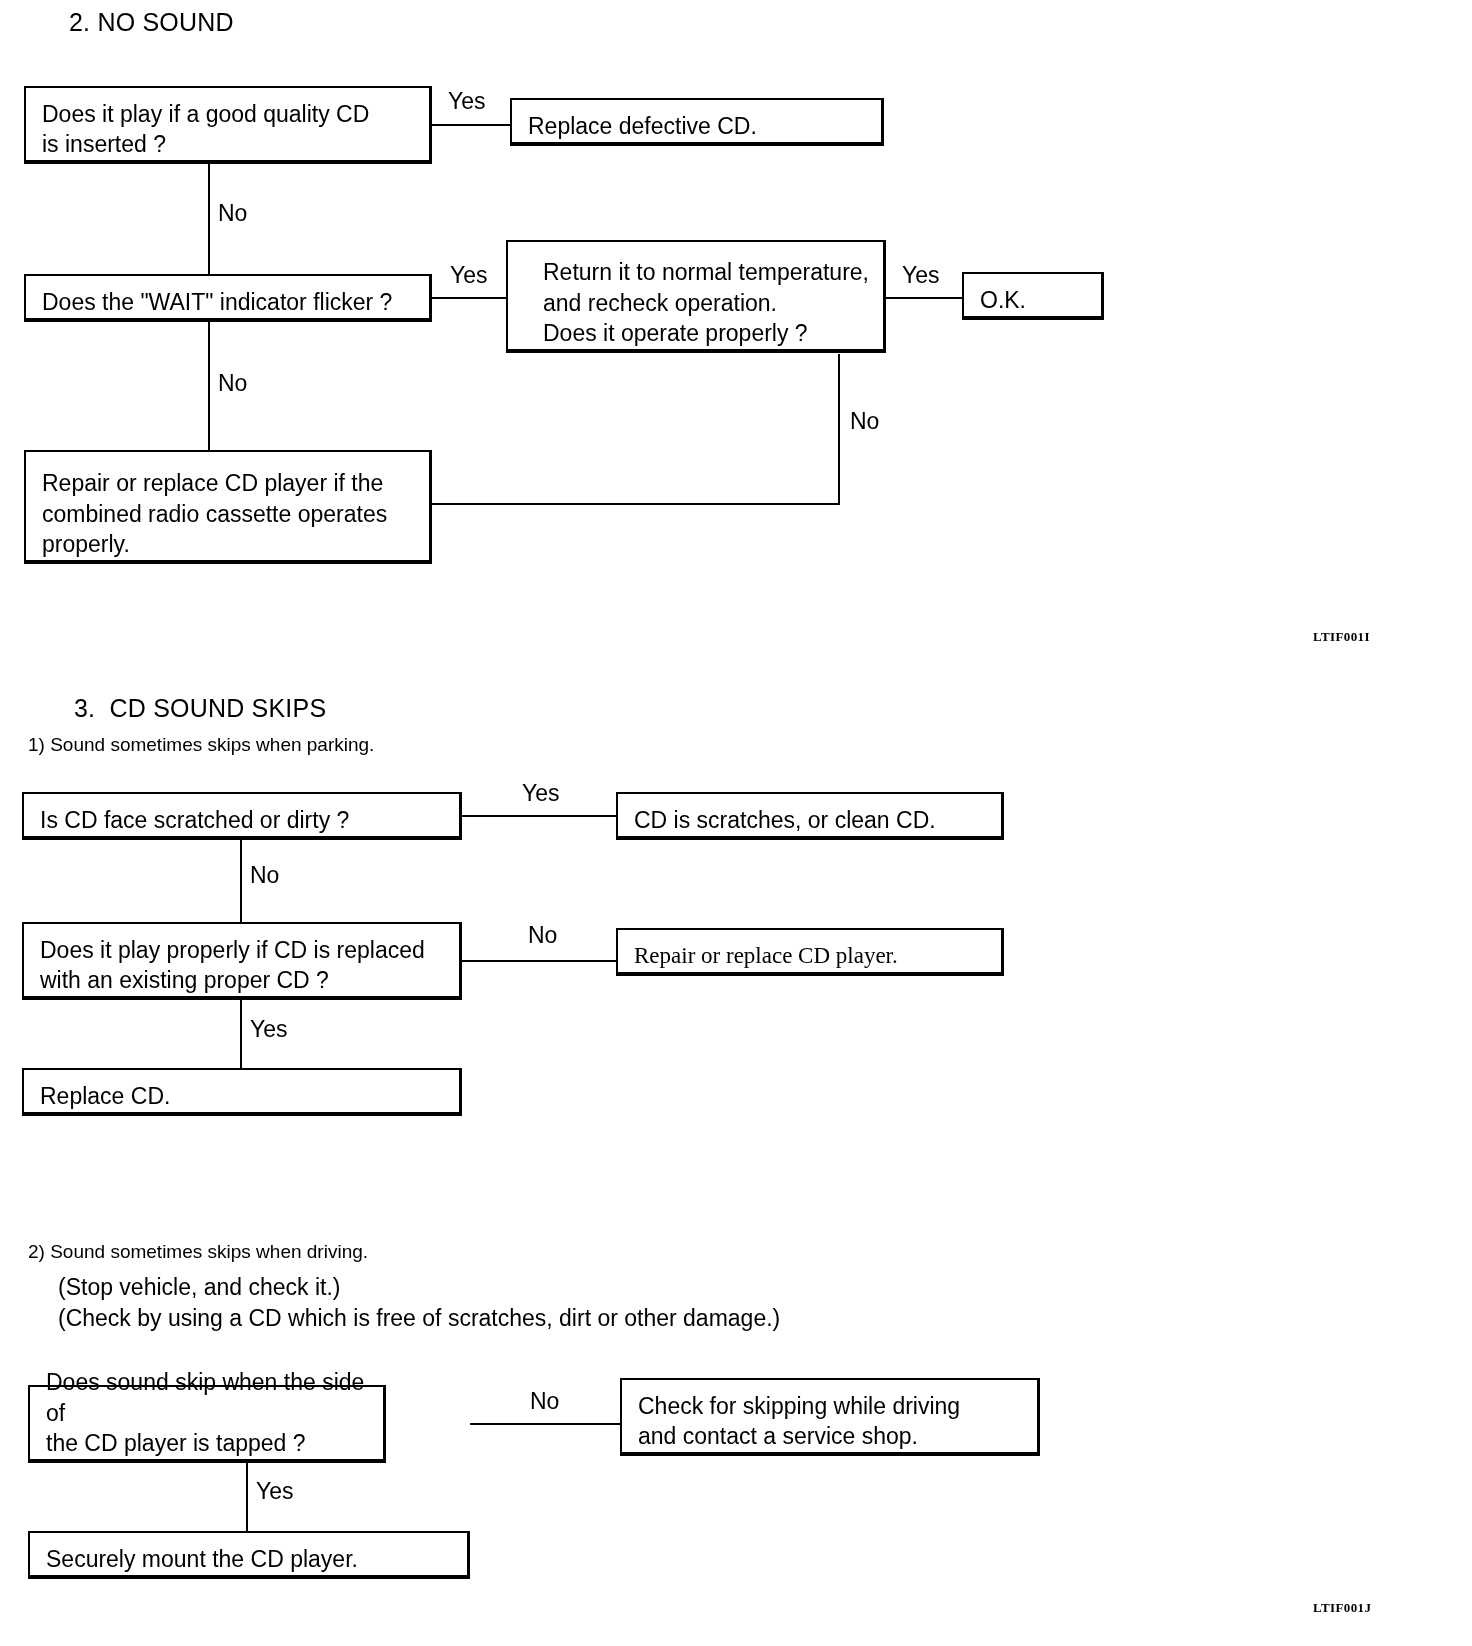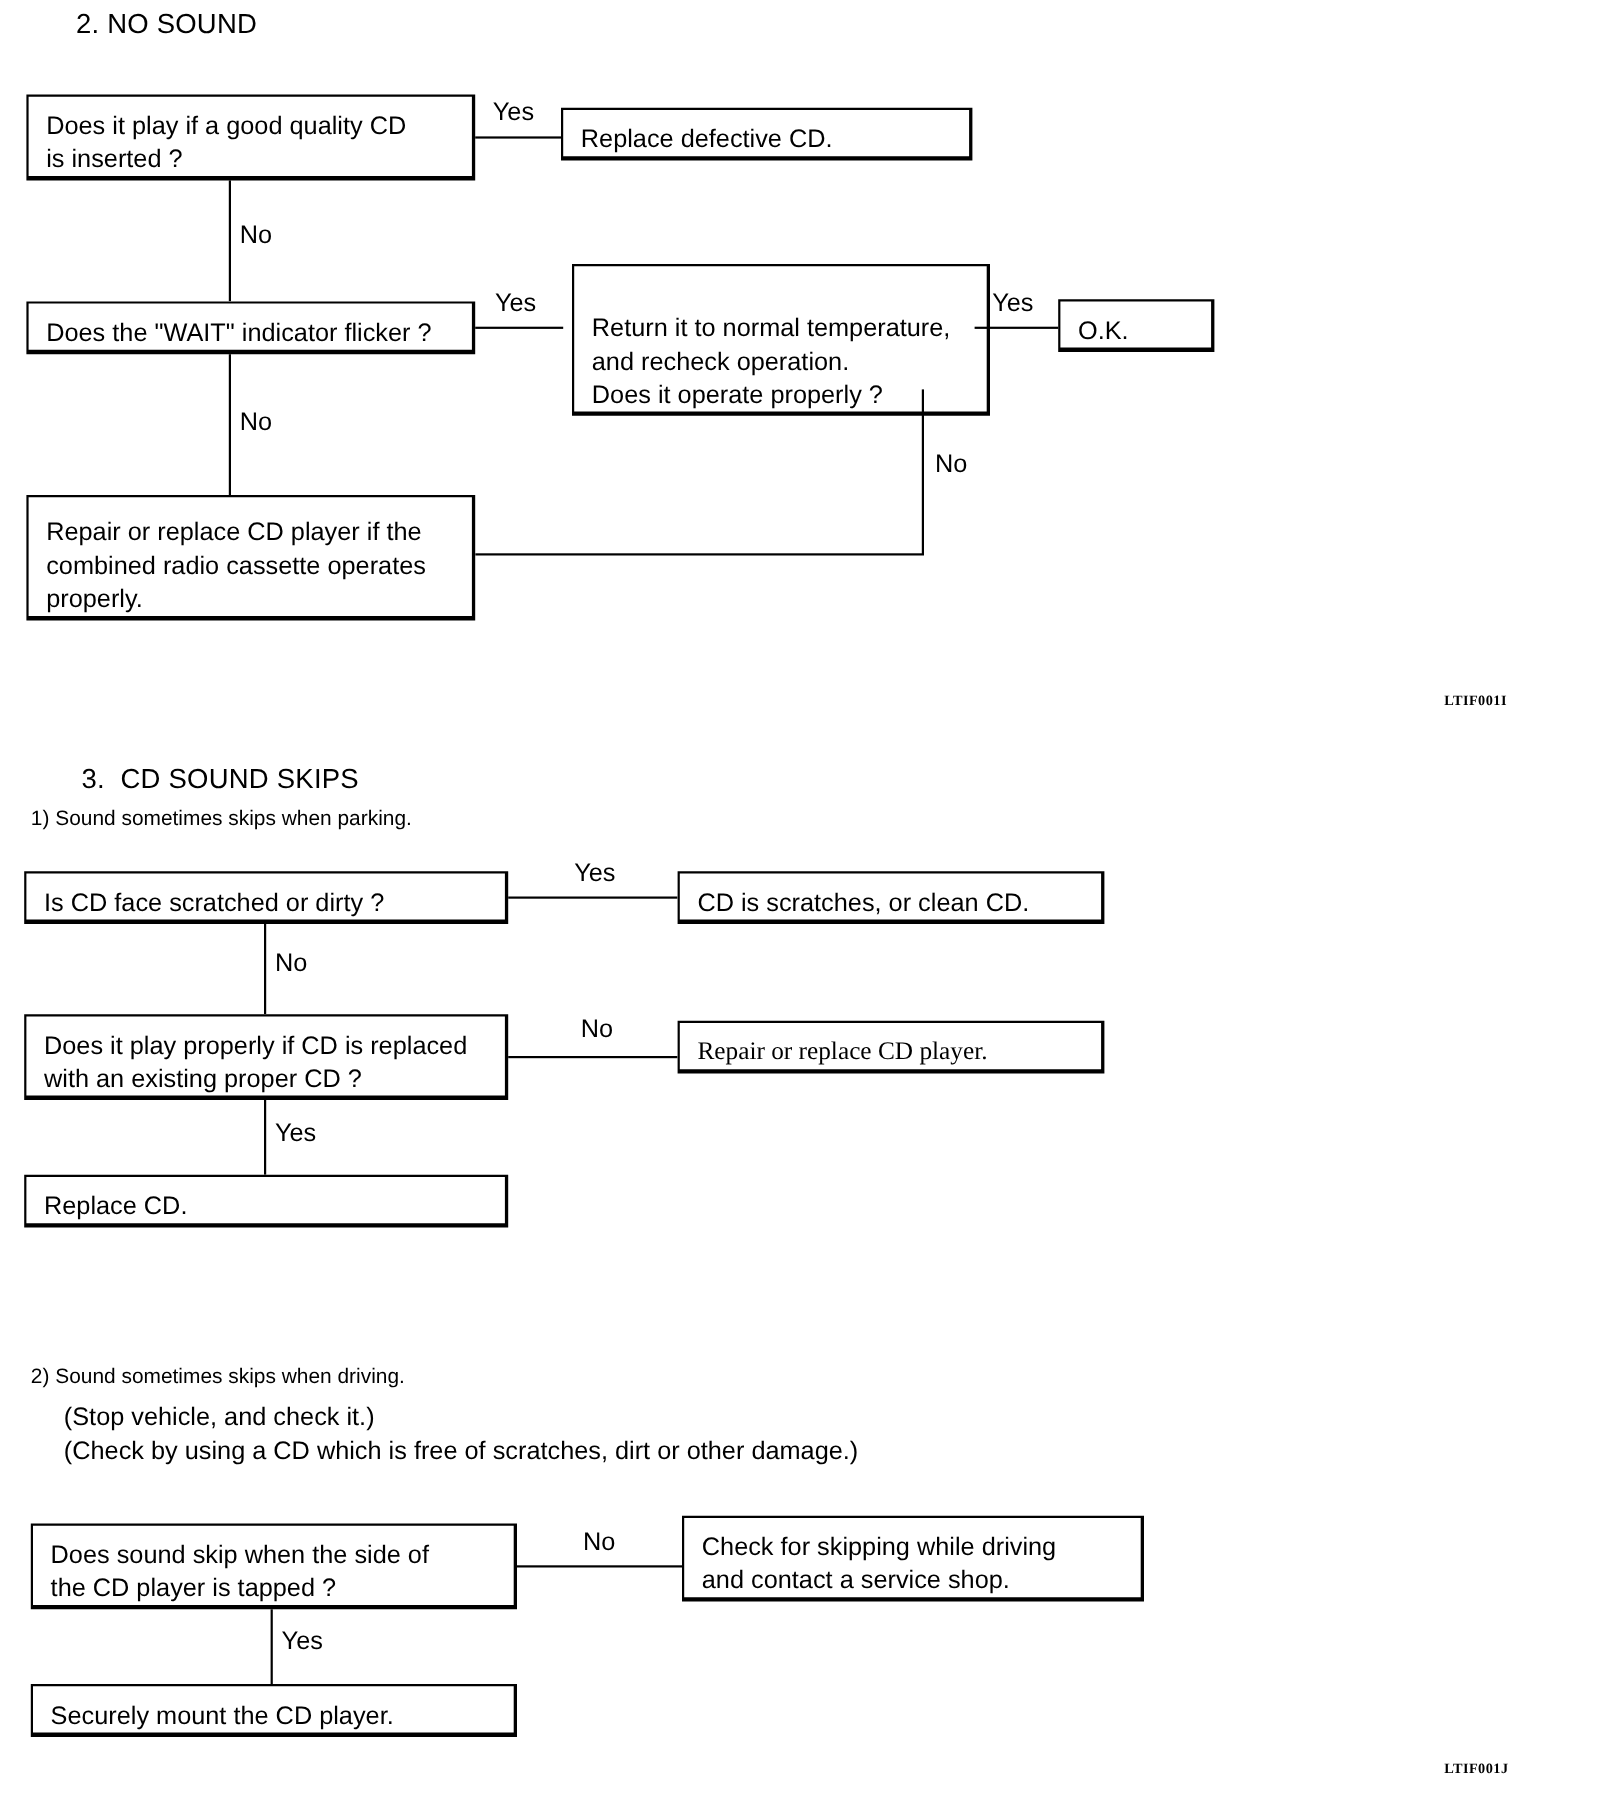--- a/index.html
+++ b/index.html
@@ -53,21 +53,21 @@
 <div class="vline" style="left:208px;top:164px;height:110px;"></div>
 <div class="lbl" style="left:218px;top:200px;">No</div>
 
 <div class="box" style="left:24px;top:274px;width:408px;height:48px;">
   <span class="txt">Does the "WAIT" indicator flicker ?</span>
 </div>
 
 <div class="hline" style="left:432px;top:297px;width:80px;"></div>
 <div class="lbl" style="left:450px;top:262px;">Yes</div>
 
-<div class="box" style="left:520px;top:240px;width:380px;height:138px;">
+<div class="box" style="left:506px;top:240px;width:380px;height:113px;padding-left:19px;">
   <span class="txt">Return it to normal temperature,
 and recheck operation.
 Does it operate properly ?</span>
 </div>
 
 <div class="hline" style="left:886px;top:297px;width:78px;"></div>
 <div class="lbl" style="left:902px;top:262px;">Yes</div>
 
 <div class="box" style="left:962px;top:272px;width:142px;height:48px;">
   <span class="txt">O.K.</span>
@@ -120,21 +120,21 @@
 <div class="lbl" style="left:250px;top:1016px;">Yes</div>
 
 <div class="box" style="left:22px;top:1068px;width:440px;height:48px;">
   <span class="txt">Replace CD.</span>
 </div>
 
 <div class="abs subheading" style="left:28px;top:1241px;">2) Sound sometimes skips when driving.</div>
 <div class="abs note" style="left:58px;top:1274px;">(Stop vehicle, and check it.)</div>
 <div class="abs note" style="left:58px;top:1305px;">(Check by using a CD which is free of scratches, dirt or other damage.)</div>
 
-<div class="box" style="left:28px;top:1385px;width:442px;height:78px;">
+<div class="box" style="left:28px;top:1385px;width:358px;height:78px;">
   <span class="txt">Does sound skip when the side of
 the CD player is tapped ?</span>
 </div>
 <div class="hline" style="left:470px;top:1423px;width:150px;"></div>
 <div class="lbl" style="left:530px;top:1388px;">No</div>
 
 <div class="box" style="left:620px;top:1378px;width:420px;height:78px;">
   <span class="txt">Check for skipping while driving
 and contact a service shop.</span>
 </div>

